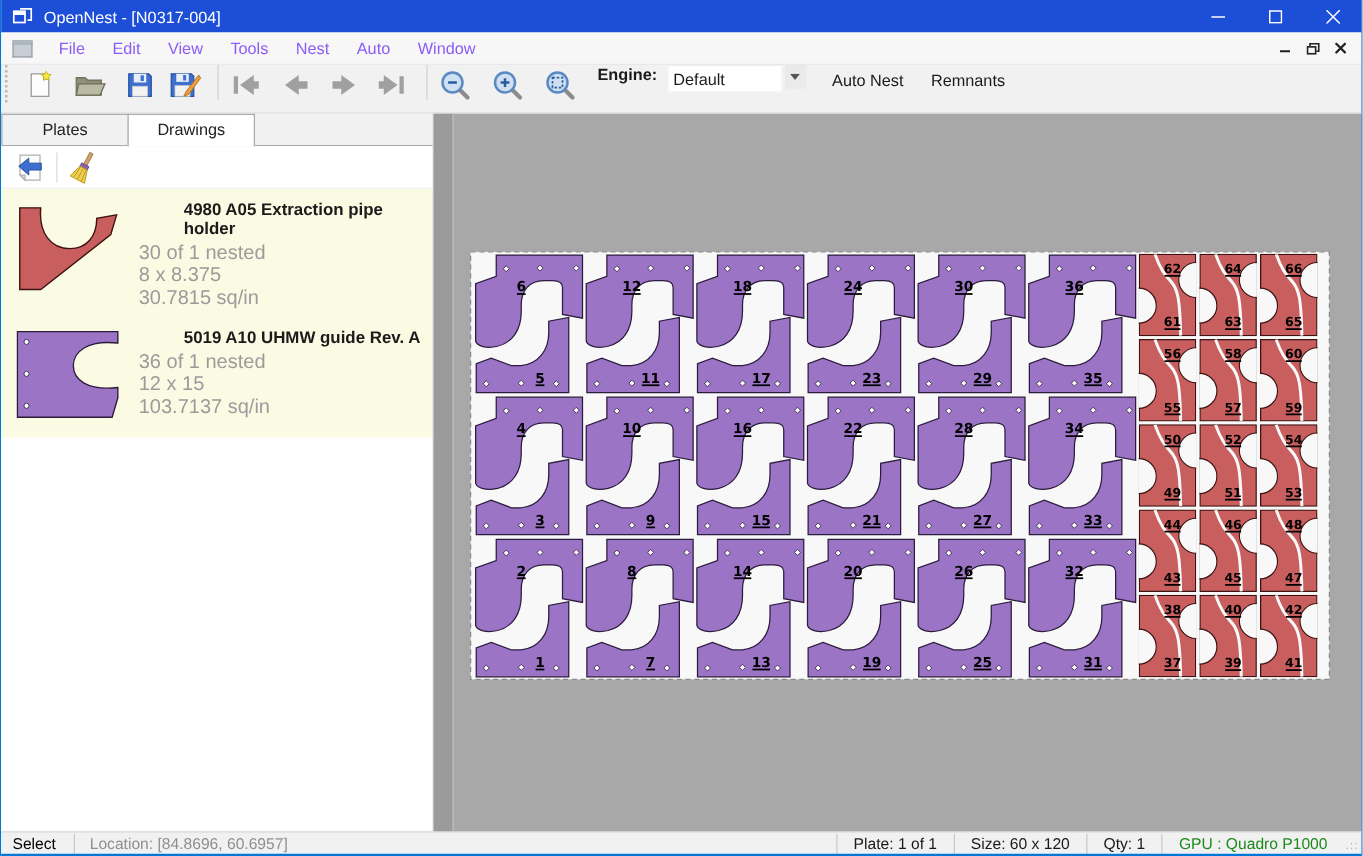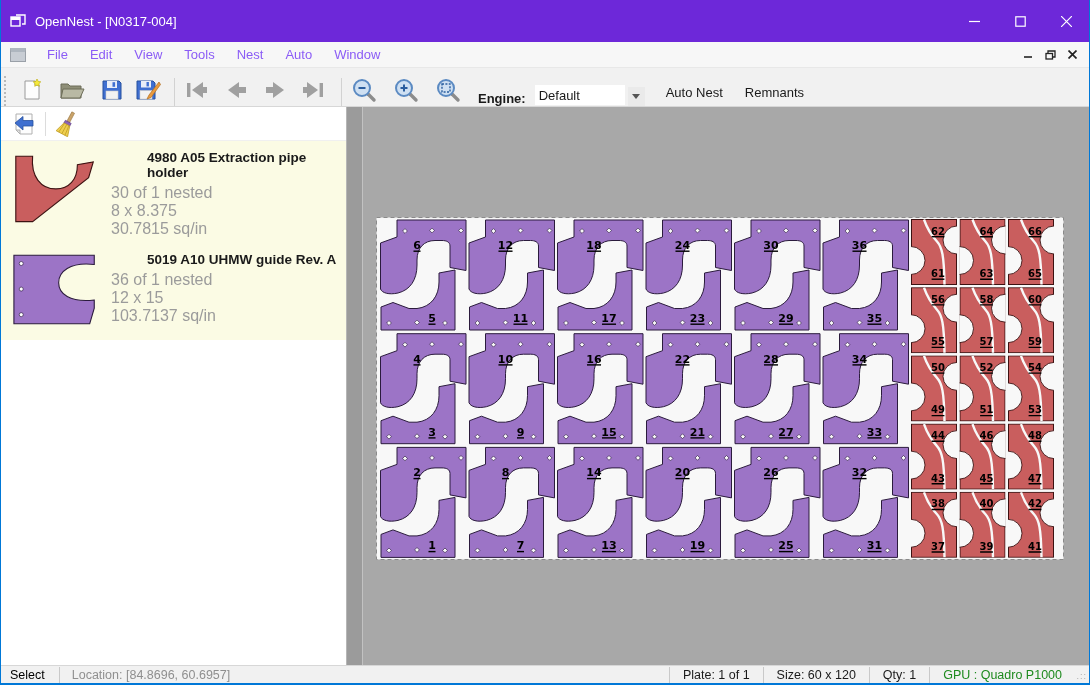--- a/index.html
+++ b/index.html
@@ -1,35 +1,35 @@
 <!DOCTYPE html>
 <html><head>
 <meta charset="utf-8">
 <style>
   * { margin:0; padding:0; box-sizing:border-box; }
   html,body { width:1090px; height:685px; overflow:hidden; }
   body { font-family:"Liberation Sans", sans-serif; font-size:13px; color:#1a1a1a; background:#fff; }
   .window { width:1090px; height:685px; display:flex; flex-direction:column; border-left:1px solid #0078d7; border-right:1px solid #0078d7; }
 
   
-  .titlebar { height:42px; background:#6d28d9; color:#fff; display:flex; align-items:center; flex:0 0 auto; }
+  .titlebar { height:26px; background:#1d4ed8; color:#fff; display:flex; align-items:center; flex:0 0 auto; }
   .titlebar .appicon { width:16px; height:16px; margin-left:9px; margin-right:9px; }
   .titlebar .title { font-size:13px; }
   .titlebar .spacer { flex:1; }
   .cap-btn { width:46px; height:30px; display:flex; align-items:center; justify-content:center; }
 
   
   .menubar { height:26px; background:#f7f7f7; display:flex; align-items:center; flex:0 0 auto; border-bottom:1px solid #e8e8e8; }
   .mdi-docicon { width:16px; height:14px; margin:0 10px 0 9px; background:#c8cdd4; border:1px solid #9aa0a8; border-top:4px solid #aeb6bf; }
   .menu-item { padding:0 11px; height:26px; line-height:26px; color:#8b5cf6; }
   .menubar .spacer { flex:1; }
   .mdi-btn { width:22px; height:20px; display:flex; align-items:center; justify-content:center; color:#222; font-weight:bold; font-size:12px; }
 
   
-  .toolbar { height:39px; background:#f1f1f1; display:flex; align-items:flex-end; flex:0 0 auto; border-bottom:1px solid #d7d7d7; }
+  .toolbar { height:39px; background:#f1f1f1; display:flex; align-items:flex-start; flex:0 0 auto; border-bottom:1px solid #d7d7d7; }
   .grip { width:6px; height:30px; margin-left:3px; border-left:2px dotted #b9b9b9; }
   .tb-btn { width:32px; height:32px; display:flex; align-items:center; justify-content:center; border-radius:2px; }
   .tb-sep { width:1px; height:28px; background:#d2d2d2; margin:0 6px; }
   .engine-label { font-weight:bold; margin:0 8px 0 14px; }
   .combo { width:92px; height:22px; background:#fff; border:1px solid #f1f1f1; display:flex; align-items:center; padding-left:4px; }
   .combo-arrow { width:17px; height:19px; background:#eaeaea; margin-left:2px; display:flex; align-items:center; justify-content:center; }
   .combo-arrow svg { display:block; }
   .tb-text-btn { padding:0 9px; height:26px; line-height:26px; }
 
   
@@ -210,20 +210,24 @@
       <svg width="8" height="5" viewBox="0 0 8 5">
           <path d="M0,0 L8,0 L4,5 Z" fill="#555"></path>
         </svg>
     </div>
     <div class="tb-text-btn" style="margin-left:12px;">Auto Nest</div>
     <div class="tb-text-btn" style="margin-left:4px;">Remnants</div>
   </div>
 
   <div class="main">
     <div class="sidebar">
+      <div class="tabstrip">
+        <div class="tab first">Plates</div>
+        <div class="tab active">Drawings</div>
+      </div>
       <div class="side-toolbar">
         <div class="side-btn">
           <svg width="24" height="24" viewBox="0 0 24 24">
             <path d="M4,2 H20 V22 H8 L4,18 Z" fill="#fdfdfd" stroke="#b0b0b0"></path>
             <path d="M8,22 L4,18 H8 Z" fill="#e4e4e4" stroke="#b0b0b0"></path>
             <path d="M3,11 L11,4.5 V8.5 H21 V14 H11 V18 Z" fill="#3e6fd0" stroke="#27509e" stroke-width="0.8"></path>
           </svg>
         </div>
         <div class="side-sep"></div>
         <div class="side-btn">

